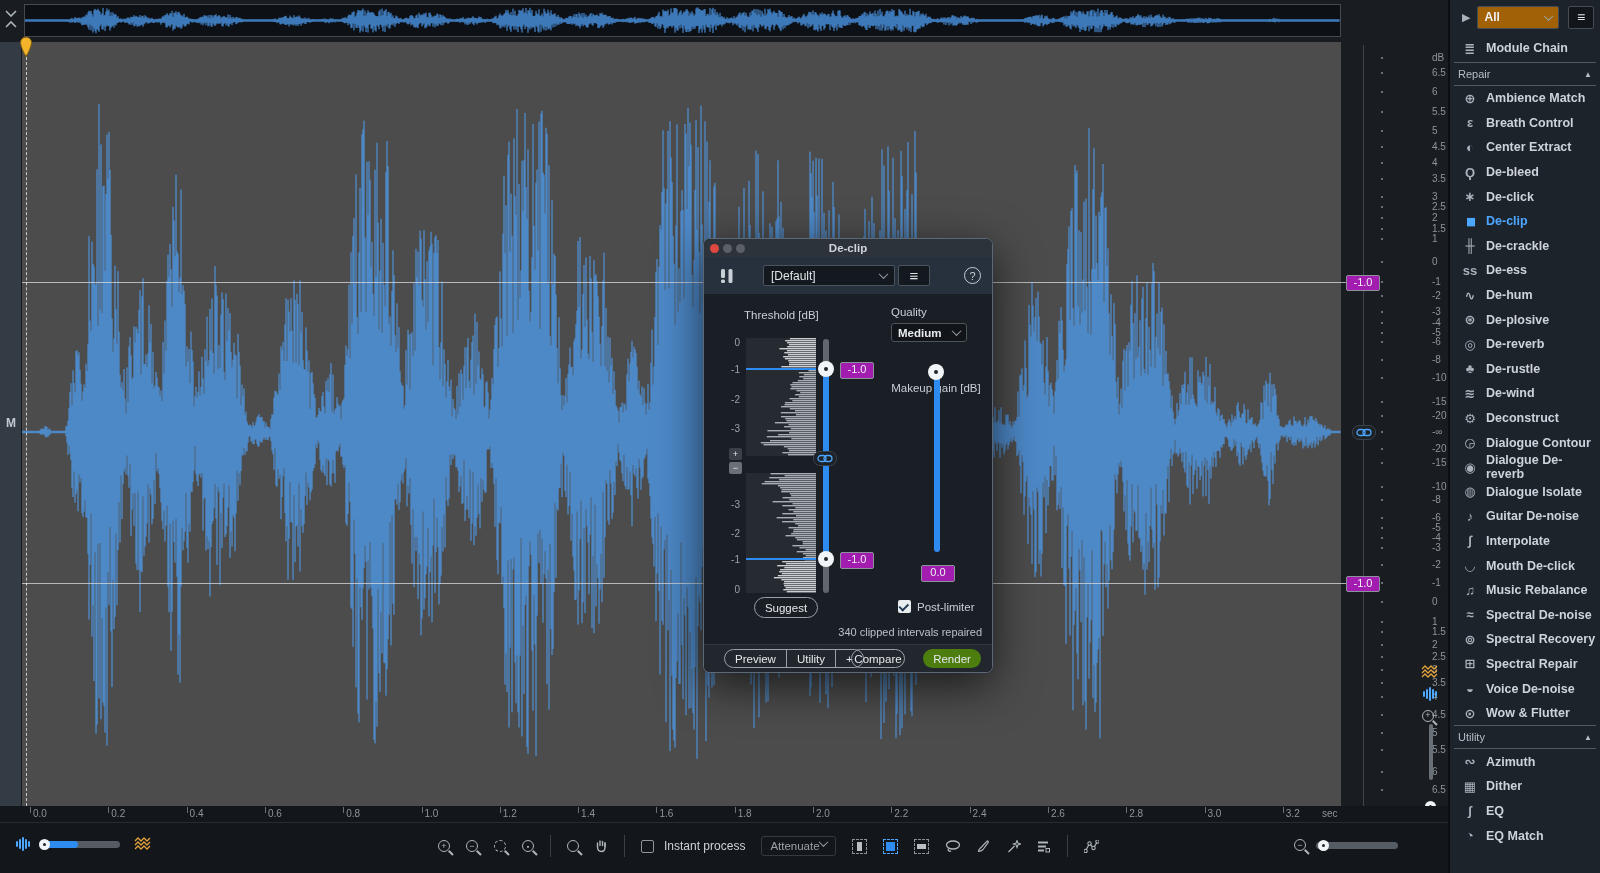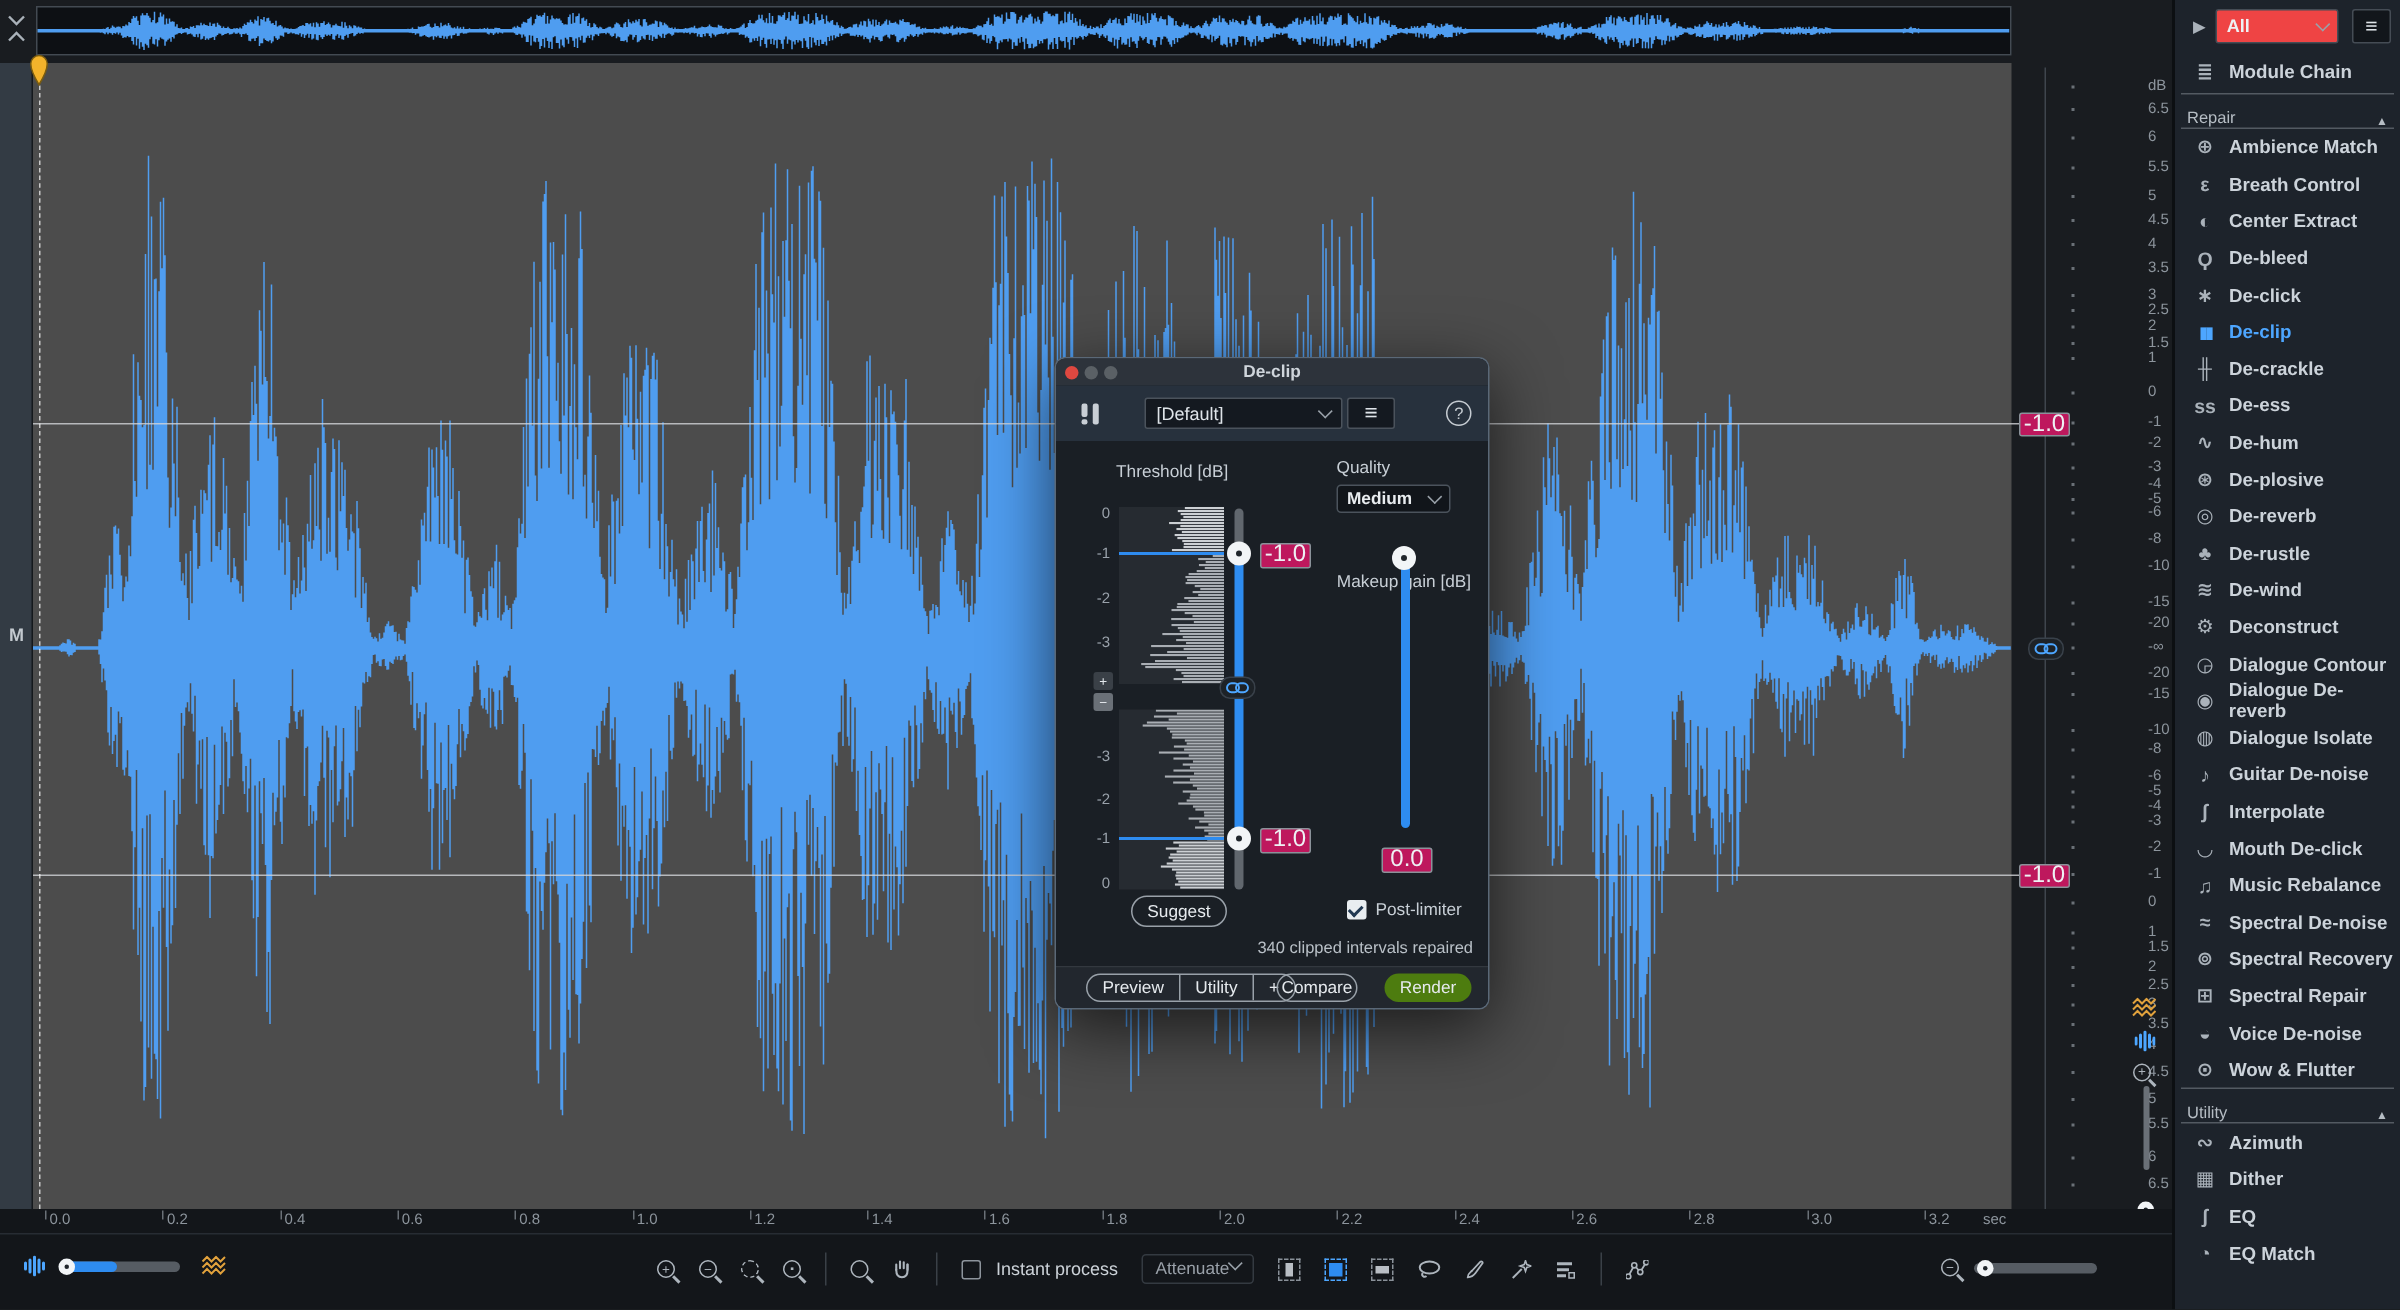--- a/index.html
+++ b/index.html
@@ -21,21 +21,21 @@
   #playhead{left:26px;top:57px;width:0;height:749px;border-left:1px dashed rgba(255,255,255,.7);}
   #playhead-pin{left:18px;top:35px;}
 
   
   #time-ruler{left:0;top:806px;width:1448px;height:16px;background:#13161a;}
   .t-tick{position:absolute;top:1px;width:1px;height:6px;background:#6a7077;}
   .t-lab{position:absolute;top:2px;font-size:10px;color:#8d959d;}
   #db-ruler .d-lab{position:absolute;font-size:10px;color:#8d959d;left:1432px;}
   #db-ruler .d-dot{position:absolute;width:2px;height:2px;background:#6a7077;left:1381px;}
   #main-vline{left:1363px;top:45px;width:1px;height:773px;background:#3f454d;}
-  .val-box{background:#be185d;border:1px solid #8b929a;color:#eef1f4;font-size:16px;text-align:center;line-height:13px;border-radius:2px;}
+  .val-box{background:#a21caf;border:1px solid #8b929a;color:#eef1f4;font-size:11px;text-align:center;line-height:13px;border-radius:2px;}
   .link-pill{width:22px;height:13px;background:#1d2227;border:1px solid #39414a;border-radius:7px;display:flex;align-items:center;justify-content:center;}
 
   
   .mag{position:relative;width:12px;height:12px;border:1.6px solid #adb5bd;border-radius:50%;display:inline-flex;align-items:center;justify-content:center;font-size:9px;line-height:9px;color:#adb5bd;box-sizing:border-box;}
   .mag::after{content:"";position:absolute;width:6px;height:1.6px;background:#adb5bd;right:-5px;bottom:-3px;transform:rotate(45deg);}
   .mag.dashed{border-style:dashed;}
   .vtrack{width:4px;background:#6a7077;border-radius:2px;}
   .knob{width:11px;height:11px;background:#f2f5f7;border-radius:50%;position:relative;}
   .knob::after{content:"";position:absolute;left:4px;top:4px;width:3px;height:3px;background:#20262c;border-radius:50%;}
 
@@ -51,25 +51,25 @@
   .cb{width:13px;height:13px;border:1px solid #8d949c;background:transparent;box-sizing:border-box;border-radius:2px;}
   .tb-label{font-size:12px;color:#ccd2d8;margin-left:7px;}
   .dd{display:flex;align-items:flex-start;gap:0;border:1px solid #343a41;border-radius:3px;padding:3px 8px;color:#9aa1a9;font-size:11.5px;}
   .chev{width:6px;height:6px;border-right:1.5px solid #9aa2aa;border-bottom:1.5px solid #9aa2aa;transform:rotate(45deg) translate(-1px,-1px);display:inline-block;}
   .htrack{height:7px;border-radius:4px;background:#565c63;position:relative;}
 
   
   #sidebar{left:1448px;top:0;width:152px;height:873px;background:#1d232b;border-left:2px solid #0c0f12;box-sizing:border-box;}
   #sb-topbar{display:flex;align-items:center;height:34px;padding:0 6px 0 12px;gap:7px;}
   #sb-play{color:#aab2ba;font-size:11px;}
-  #sb-filter{flex:1;display:flex;align-items:center;justify-content:space-between;background:#ef4444;border:1px solid #454c55;border-radius:2px;height:21px;padding:0 6px;color:#eef1f4;font-size:12px;font-weight:bold;}
+  #sb-filter{flex:1;display:flex;align-items:center;justify-content:space-between;background:#a16207;border:1px solid #454c55;border-radius:2px;height:21px;padding:0 6px;color:#eef1f4;font-size:12px;font-weight:bold;}
   #sb-menu{width:24px;height:21px;background:#12161b;border:1px solid #454c55;border-radius:2px;margin-left:2px;display:flex;align-items:center;justify-content:center;color:#dfe4e9;font-size:14px;}
   .sb-row{display:flex;align-items:center;height:28px;padding-left:10px;font-size:12.5px;font-weight:600;color:#ccd3da;}
   .sb-ico{width:20px;text-align:center;margin-right:6px;color:#aab2ba;font-size:13px;font-style:normal;}
-  .sb-hdr{display:flex;align-items:flex-end;justify-content:space-between;height:22px;margin:0 4px;padding:0 4px;font-size:11px;color:#b6bdc4;border-top:1px solid rgba(150,158,166,.45);border-bottom:1px solid rgba(150,158,166,.45);}
+  .sb-hdr{display:flex;align-items:center;justify-content:space-between;height:22px;margin:0 4px;padding:0 4px;font-size:11px;color:#b6bdc4;border-top:1px solid rgba(150,158,166,.45);border-bottom:1px solid rgba(150,158,166,.45);}
   .sb-hdr .arr{font-size:8px;color:#b6bdc4;}
   .sb-item{display:flex;align-items:center;height:24.6px;padding-left:10px;font-size:12.5px;font-weight:600;color:#ccd3da;cursor:default;}
   .sb-item.sel{color:#4da6ff;}
   .sb-item.sel .sb-ico{color:#4da6ff;letter-spacing:-2px;font-size:11px;}
 
   
   #declip-dialog{left:703px;top:238px;width:290px;height:435px;background:#1a1f25;border:1px solid #5a6877;border-radius:7px;box-shadow:0 12px 45px rgba(0,0,0,.65);box-sizing:border-box;}
   #dlg-titlebar{position:absolute;left:0;top:0;right:0;height:18px;background:#2d333b;border-radius:6px 6px 0 0;display:flex;align-items:center;}
   .tl{width:9px;height:9px;border-radius:50%;margin-left:6px;}
   #dlg-title{position:absolute;width:100%;text-align:center;font-size:11.5px;color:#cfd5db;font-weight:bold;}

